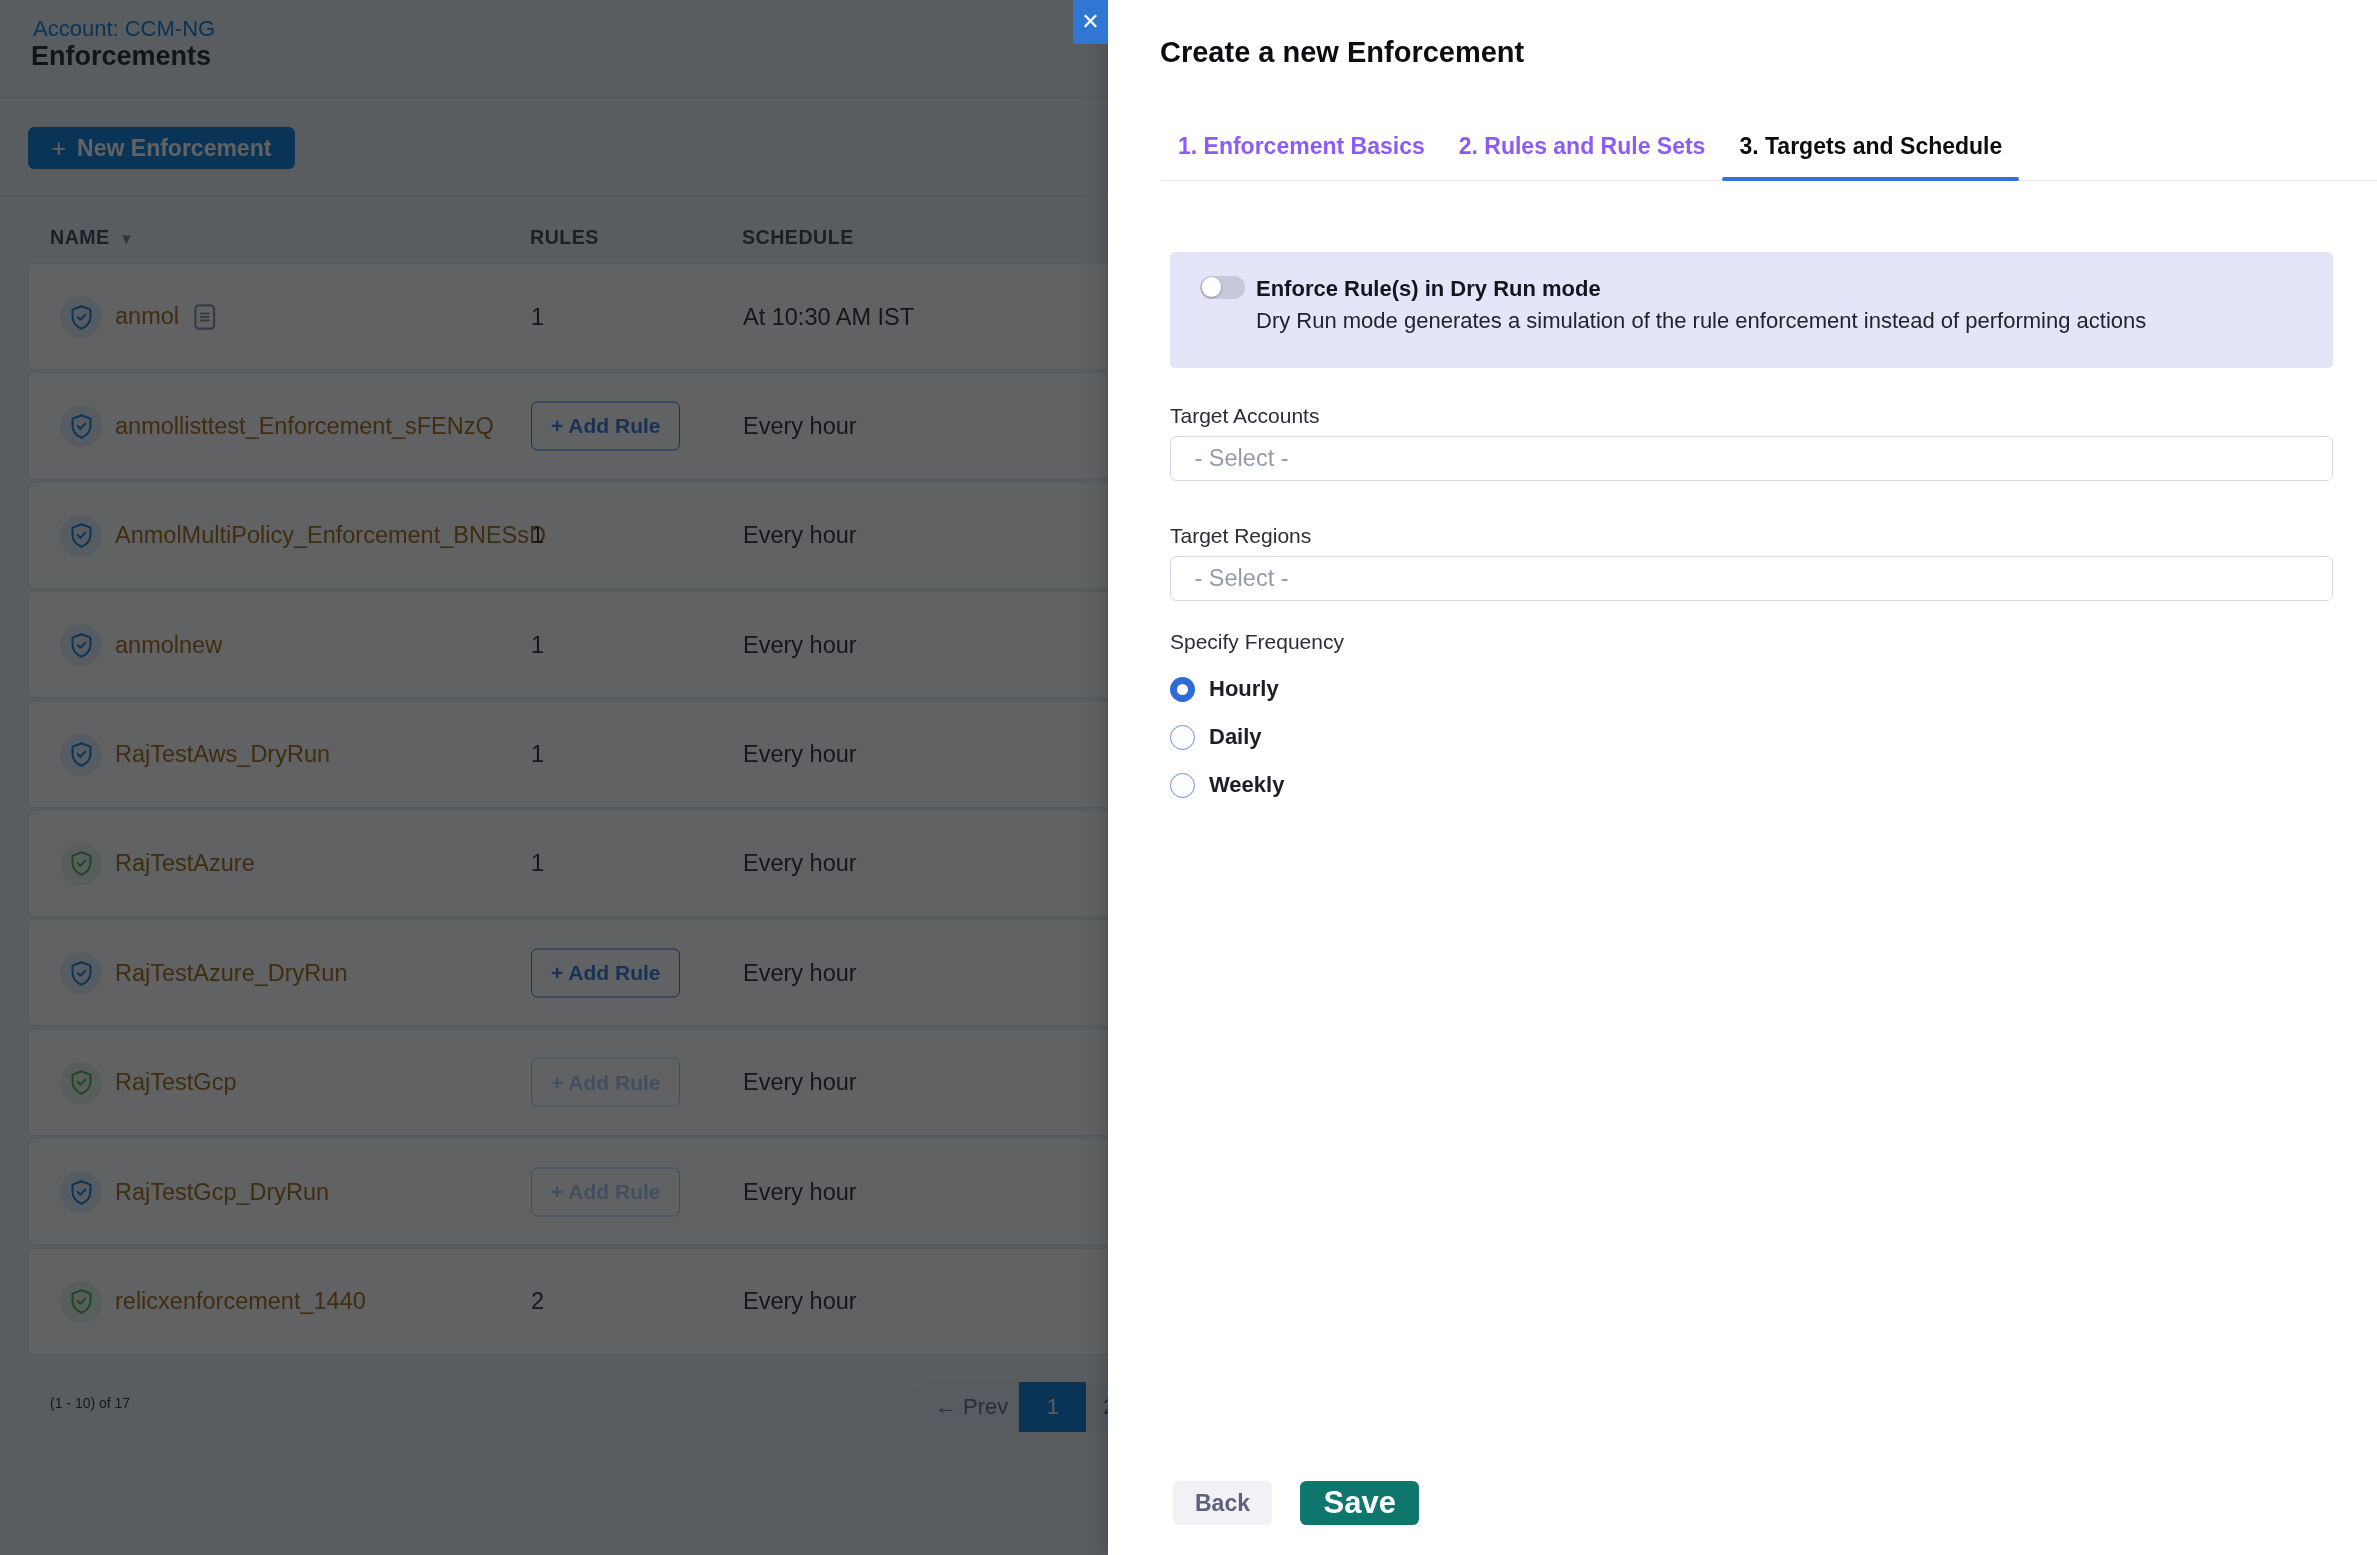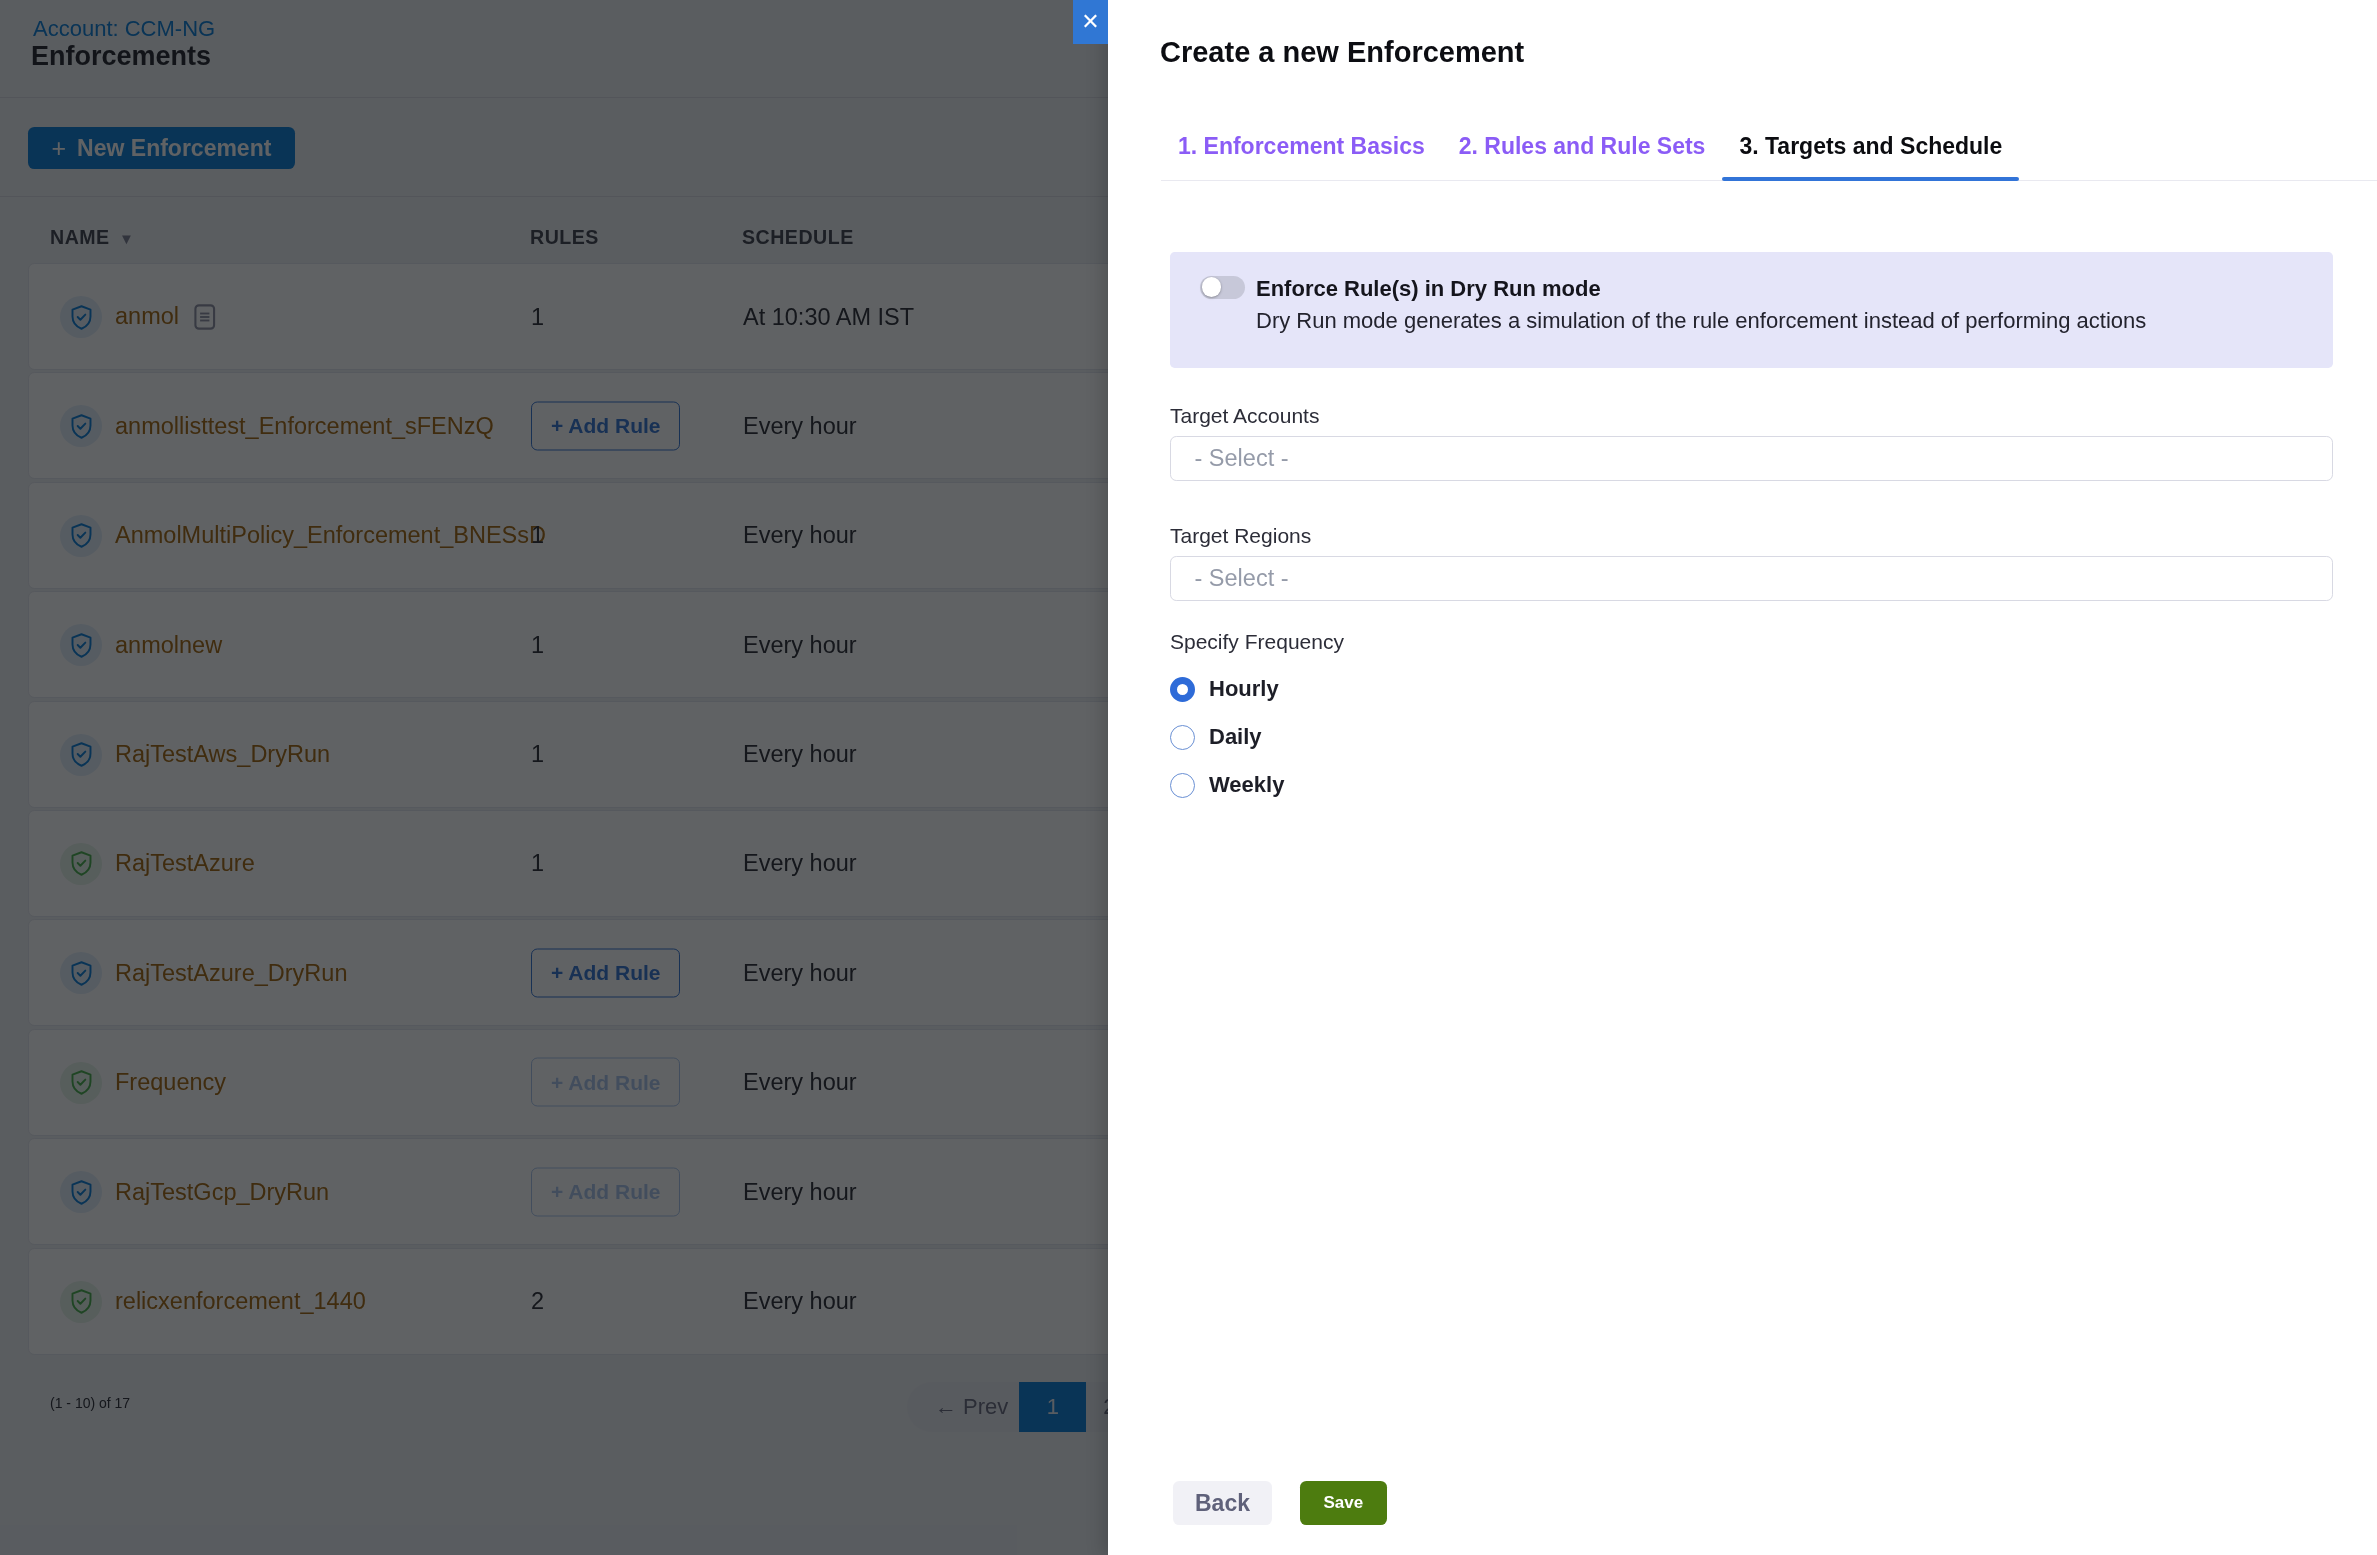--- a/index.html
+++ b/index.html
@@ -119,22 +119,22 @@
   .radio.selected   { border:7.8px solid #2e6bd8; }
   .radio.unselected { border:1.6px solid #6a90d4; }
   .radio-label { margin-left:14px; font-size:22px; font-weight:600; color:#1d1e27; }
 
   .footer { position:absolute; left:65px; bottom:31px; display:flex; gap:28px; }
   .btn-back {
     height:44px; padding:0 22px; background:#f1f1f6; color:#5f617a; border:none; border-radius:6.3px;
     font-size:23px; font-weight:700; cursor:pointer; font-family:inherit;
   }
   .btn-save {
-    height:44px; padding:0 23.5px; background:#4d7c0f; color:#ffffff; border:none; border-radius:6.3px;
-    font-size:17px; font-weight:700; cursor:pointer; font-family:inherit;
+    height:44px; padding:0 23.5px; background:#0f766e; color:#ffffff; border:none; border-radius:6.3px;
+    font-size:31px; font-weight:700; cursor:pointer; font-family:inherit;
   }
 </style>
 </head>
 <body>
 
 <div>
 
   <div class="page">
     <a class="account-link">Account: CCM-NG</a>
     <h1 class="page-title">Enforcements</h1>
@@ -255,21 +255,21 @@
           <span class="row-sched">Every hour</span>
         </div>
         <div class="row-card">
           <span class="row-icon green">
             <svg width="27" height="27" viewBox="0 0 24 24" fill="none">
               <path d="M12 2 L20 5 V11 C20 16 16.6 20 12 22 C7.4 20 4 16 4 11 V5 Z" stroke="#42ab45" stroke-width="1.7" stroke-linejoin="round"></path>
               <path d="M8.6 11.6 L11 14 L15.4 9.4" stroke="#42ab45" stroke-width="1.7" stroke-linecap="round" stroke-linejoin="round"></path>
             </svg>
           </span>
           <span class="row-name">
-            <span>Frequency</span>
+            <span>RajTestGcp</span>
           </span>
           <button class="add-rule disabled">+ Add Rule</button>
           <span class="row-sched">Every hour</span>
         </div>
         <div class="row-card">
           <span class="row-icon blue">
             <svg width="27" height="27" viewBox="0 0 24 24" fill="none">
               <path d="M12 2 L20 5 V11 C20 16 16.6 20 12 22 C7.4 20 4 16 4 11 V5 Z" stroke="#0278d5" stroke-width="1.7" stroke-linejoin="round"></path>
               <path d="M8.6 11.6 L11 14 L15.4 9.4" stroke="#0278d5" stroke-width="1.7" stroke-linecap="round" stroke-linejoin="round"></path>
             </svg>

